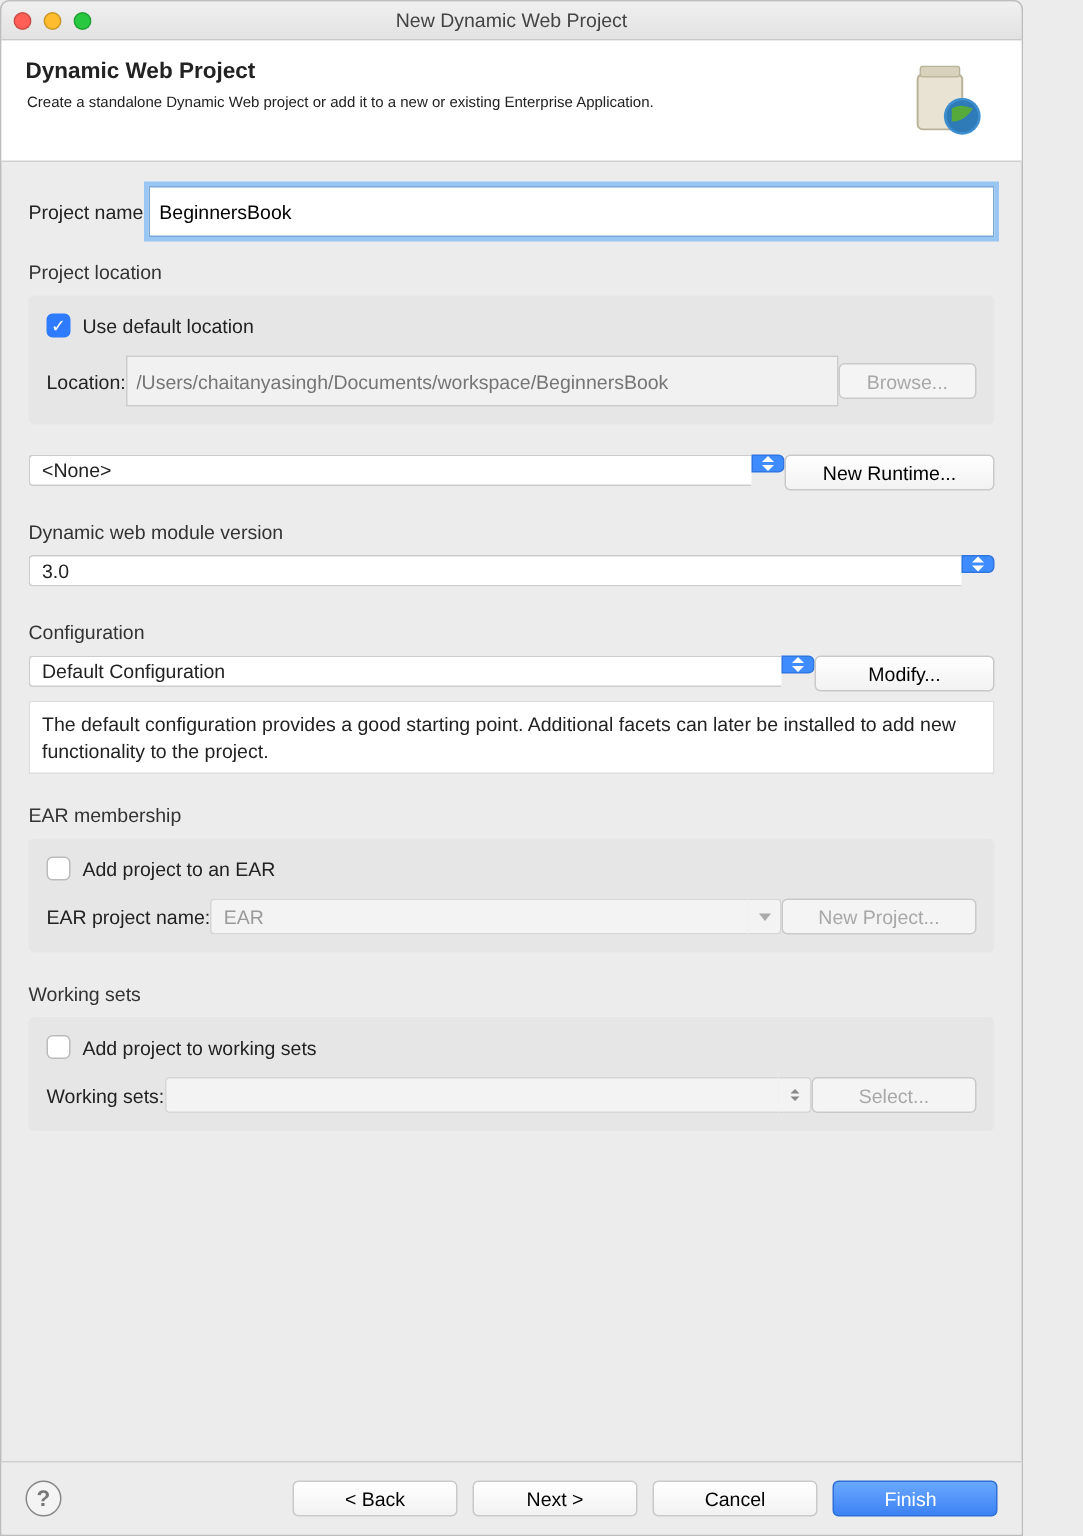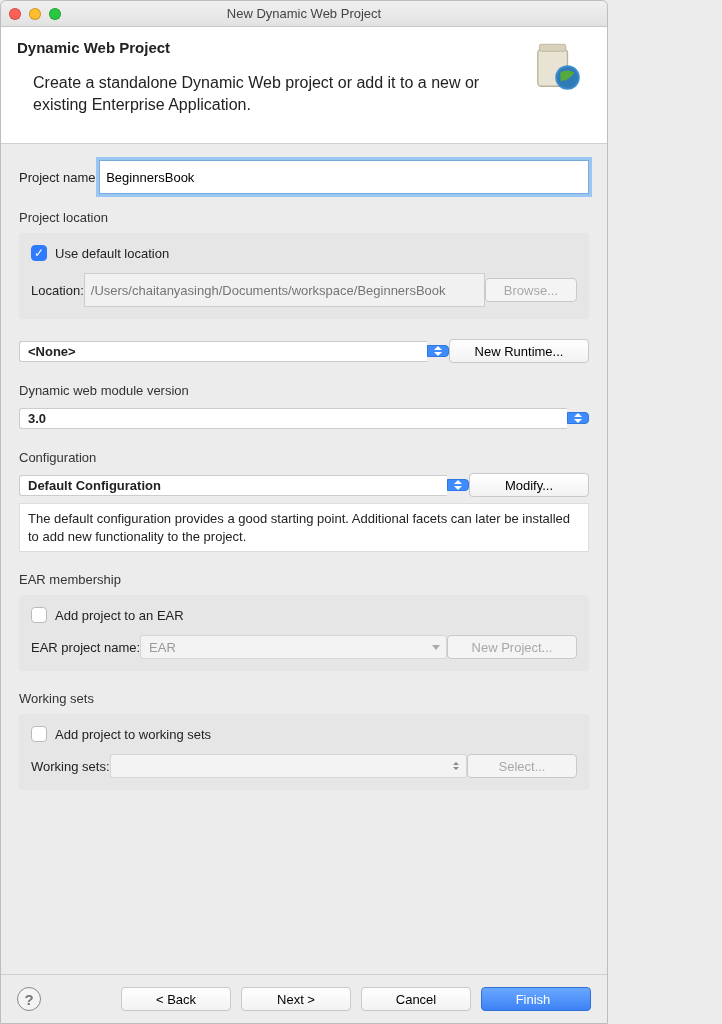--- a/index.html
+++ b/index.html
@@ -7,21 +7,21 @@
     margin: 0;
     font-family: -apple-system, "Helvetica Neue", Arial, sans-serif;
     font-size: 13px;
     color: #222;
     background: #ececec;
     width: 722px;
     height: 1024px;
     overflow: hidden;
   }
   .window {
-    width: 608px;
+    width: 682px;
     height: 1024px;
     display: flex;
     flex-direction: column;
     border: 1px solid #bdbdbd;
     border-radius: 6px 6px 0 0;
     background: #ececec;
   }
   .titlebar {
     height: 26px;
     background: linear-gradient(#f0f0f0, #e2e2e2);
@@ -51,21 +51,21 @@
   .banner {
     background: #fff;
     padding: 12px 16px;
     border-bottom: 1px solid #d0d0d0;
     display: flex;
     align-items: flex-start;
     gap: 26px;
   }
   .banner-text { flex: 1; }
   .banner h1 { margin: 0 0 6px; font-size: 15px; font-weight: bold; }
-  .banner p { margin: 16px; font-size: 16px; color: #222; line-height: 1.35; max-width: 540px; }
+  .banner p { margin: 1px; font-size: 10px; color: #222; line-height: 1.35; max-width: 540px; }
   .banner-icon {
     width: 56px; height: 56px; margin-right: 6px; flex-shrink: 0;
   }
   .content {
     flex: 1;
     overflow: auto;
     padding: 16px 18px 8px;
   }
   .field-row {
     display: flex;
@@ -129,23 +129,22 @@
     cursor: pointer;
     white-space: nowrap;
     display: inline-flex;
     align-items: center;
     justify-content: center;
   }
   .btn:disabled { color: #a8a8a8; background: #f4f4f4; cursor: default; }
   .select-wrap {
     flex: 1;
     display: flex;
-    align-items: center;
+    align-items: flex-start;
     height: 24px;
-    font-weight: bold;
   }
   .select-input {
     flex: 1;
     background: #fff;
     border: 1px solid #ccc;
     border-right: none;
     border-radius: 3px 0 0 3px;
     padding: 2px 8px;
     font-size: 13px;
     display: flex;

